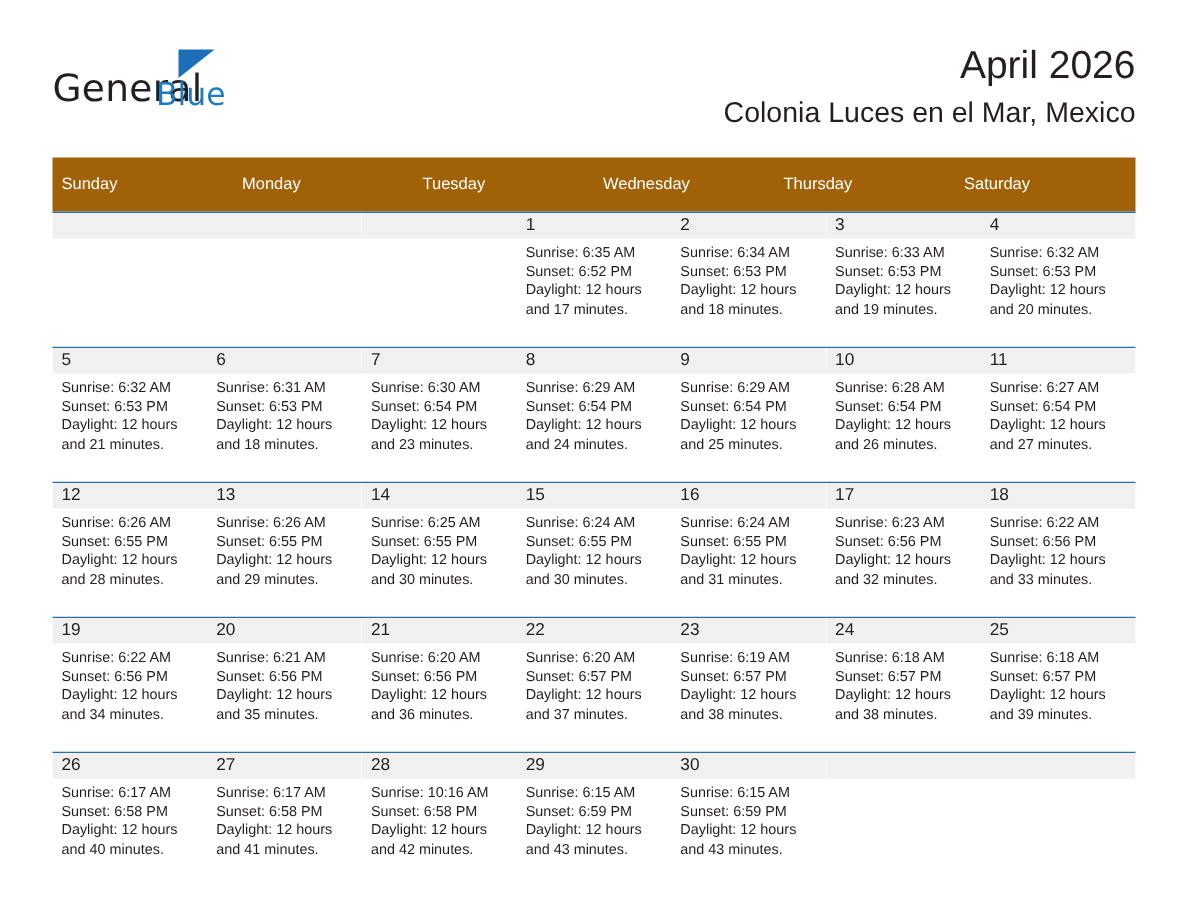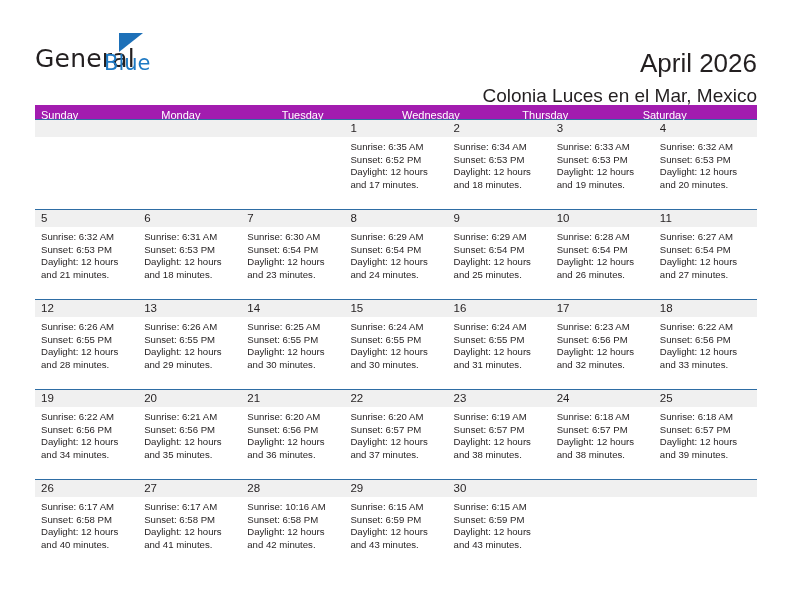--- a/index.html
+++ b/index.html
@@ -69,41 +69,41 @@
     right: 0;
     top: 0;
     text-align: right;
   }
   .cal-title {
     font-size: 26px;
     color: #231f20;
     line-height: 30px;
     font-weight: 400;
     white-space: nowrap;
-    margin-top: 20px;
   }
   .cal-subtitle {
     margin-top: 10px;
     font-size: 19px;
     color: #231f20;
     line-height: 16px;
     white-space: nowrap;
   }
 
   
   .calendar {
     position: absolute;
     left: 35px;
     top: 105px;
     width: 722px;
   }
   .weekday-row {
     display: flex;
-    background: #a21caf;
-    height: 14px;
+    background: #a16207;
+    height: 36px;
+    align-items: center;
   }
   .weekday {
     flex: 1 1 0;
     color: #ffffff;
     font-size: 11px;
     line-height: 21px;
     padding-left: 6px;
     box-sizing: border-box;
     white-space: nowrap;
   }

